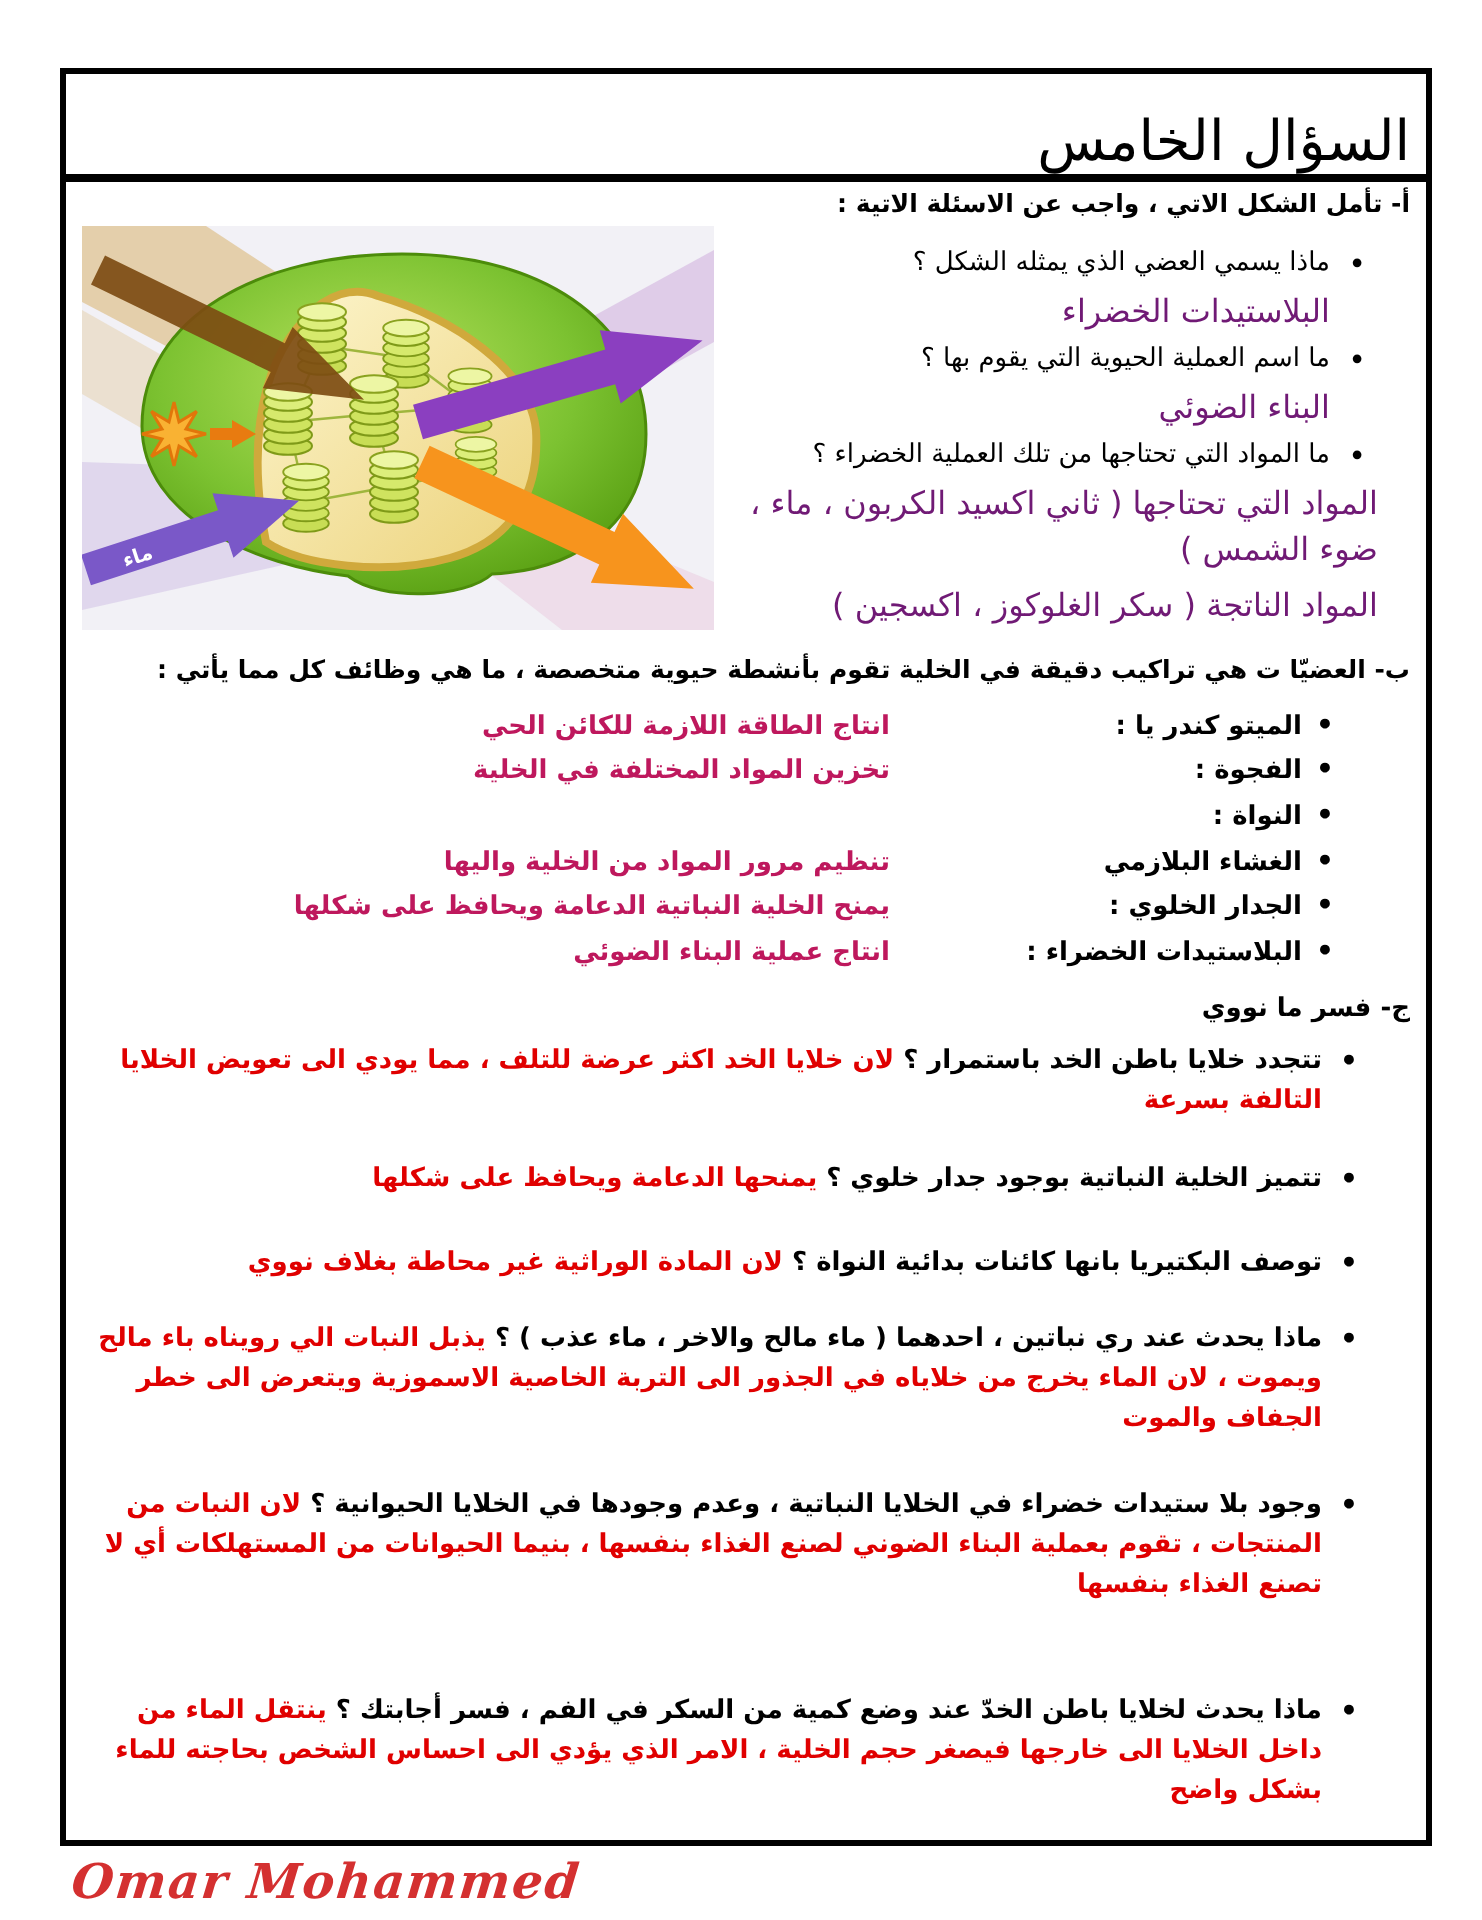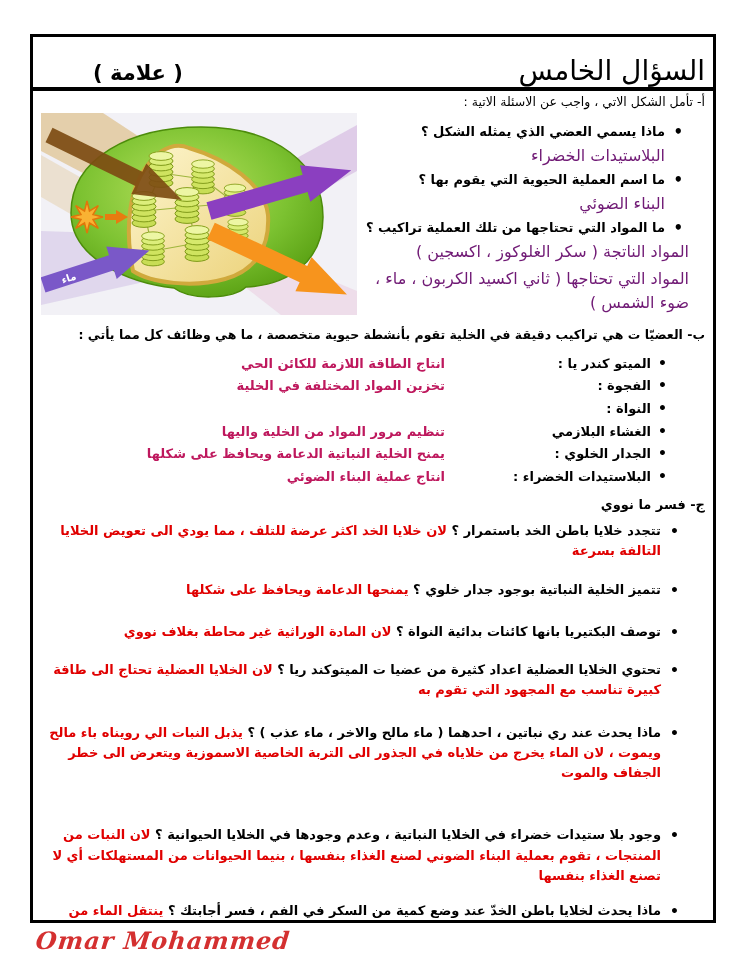--- a/index.html
+++ b/index.html
@@ -13,26 +13,26 @@
   }
   
   .hdr{
     display:flex;direction:rtl;justify-content:space-between;align-items:flex-end;
     border-bottom:4px solid #000;padding:1px 8px 2px 14px;
   }
   .hdr .title{font-size:28px;font-weight:normal;line-height:1.05;margin-top:18px;}
   .hdr .mark{font-size:21px;font-weight:bold;padding-left:46px;line-height:1.15;}
   
   .content{direction:rtl;padding:2px 8px 0 8px;}
-  .intro-a{font-size:12.5px;font-weight:normal;margin:1px 0 2px 0;}
+  .intro-a{font-size:12.5px;font-weight:bold;margin:1px 0 2px 0;}
   .row-a{display:flex;direction:rtl;}
   .qcol{flex:1;padding:12px 16px 0 4px;}
   .figwrap{flex:0 0 316px;width:316px;padding-top:2px;}
   .figwrap svg{display:block;}
-  ul.qa{list-style:none;margin:0;padding:0;font-size:13px;font-weight:bold;}
+  ul.qa{list-style:none;margin:0;padding:0;font-size:13px;font-weight:normal;}
   ul.qa li.q{position:relative;padding-right:24px;margin-bottom:2px;line-height:1.45;}
   ul.qa li.q::before{content:"•";position:absolute;right:6px;top:-1px;font-size:15px;}
   .ans{color:#701a75;padding-right:24px;margin-bottom:4px;line-height:1.45;}
   .ans.wide{padding-right:0;}
   
   .intro-b{font-size:12.5px;font-weight:bold;margin:9px 0 13px 0;}
   ul.blist{list-style:none;margin:0;padding:0 38px 0 0;font-size:13px;font-weight:bold;}
   ul.blist li{display:flex;direction:rtl;position:relative;padding-right:16px;margin-bottom:5px;line-height:1.35;}
   ul.blist li::before{content:"•";position:absolute;right:0;top:-1px;font-size:14px;}
   .blabel{flex:0 0 148px;}
@@ -56,42 +56,41 @@
     font-size:24px;transform:skewX(-6deg);letter-spacing:1px;
   }
 </style>
 </head>
 <body>
 
 <div class="sheet-border">
 
   <div class="hdr">
     <div class="title">السؤال الخامس</div>
-    <div class="mark">( علامة )</div>
   </div>
 
   <div class="content">
 
     <div class="intro-a">أ- تأمل الشكل الاتي ، واجب عن الاسئلة الاتية :</div>
 
     <div class="row-a">
       <div class="qcol">
         <ul class="qa">
           <li class="q">ماذا يسمي العضي الذي يمثله الشكل ؟</li>
         </ul>
         <div class="ans">البلاستيدات الخضراء</div>
         <ul class="qa">
           <li class="q">ما اسم العملية الحيوية التي يقوم بها ؟</li>
         </ul>
         <div class="ans">البناء الضوئي</div>
         <ul class="qa">
-          <li class="q">ما المواد التي تحتاجها من تلك العملية تراكيب ؟</li>
+          <li class="q">ما المواد التي تحتاجها من تلك العملية الخضراء ؟</li>
         </ul>
+        <div class="ans wide">المواد التي تحتاجها ( ثاني اكسيد الكربون ، ماء ، ضوء الشمس )</div>
         <div class="ans wide">المواد الناتجة ( سكر الغلوكوز ، اكسجين )</div>
-        <div class="ans wide">المواد التي تحتاجها ( ثاني اكسيد الكربون ، ماء ، ضوء الشمس )</div>
       </div>
 
       <div class="figwrap">
         <svg width="316" height="202" viewBox="0 0 316 202">
           <defs>
             <radialGradient id="gBody" cx="45%" cy="38%" r="75%">
               <stop offset="0%" stop-color="#b9e25e"></stop>
               <stop offset="55%" stop-color="#7cc231"></stop>
               <stop offset="100%" stop-color="#4d9408"></stop>
             </radialGradient>
@@ -206,24 +205,20 @@
       </li>
       <li>
         <span class="cq">تتميز الخلية النباتية بوجود جدار خلوي  ؟</span>
         <span class="ca">يمنحها الدعامة ويحافظ على شكلها</span>
       </li>
       <li>
         <span class="cq">توصف البكتيريا بانها كائنات بدائية النواة ؟</span>
         <span class="ca">لان المادة الوراثية غير محاطة بغلاف نووي</span>
       </li>
       <li>
-        <span class="cq">تحتوي الخلايا العضلية اعداد كثيرة من عضيا ت الميتوكند ريا ؟</span>
-        <span class="ca">لان الخلايا العضلية تحتاج الى طاقة كبيرة تناسب مع المجهود التي تقوم به</span>
-      </li>
-      <li>
         <span class="cq">ماذا يحدث عند ري نباتين ، احدهما ( ماء مالح والاخر ، ماء عذب ) ؟</span>
         <span class="ca">يذبل النبات الي رويناه باء مالح ويموت ، لان الماء يخرج من  خلاياه في  الجذور  الى التربة الخاصية الاسموزية  ويتعرض الى خطر الجفاف والموت</span>
       </li>
       <li>
         <span class="cq">وجود بلا ستيدات خضراء في الخلايا النباتية ، وعدم وجودها في الخلايا الحيوانية ؟</span>
         <span class="ca">لان النبات من المنتجات ، تقوم بعملية البناء الضوني لصنع الغذاء  بنفسها ، بنيما الحيوانات من المستهلكات أي لا تصنع الغذاء بنفسها</span>
       </li>
       <li>
         <span class="cq">ماذا يحدث لخلايا باطن الخدّ عند وضع  كمية من السكر في الفم ، فسر أجابتك ؟</span>
         <span class="ca">ينتقل الماء من داخل الخلايا الى خارجها فيصغر حجم الخلية ، الامر الذي يؤدي الى احساس الشخص بحاجته للماء بشكل واضح</span>

